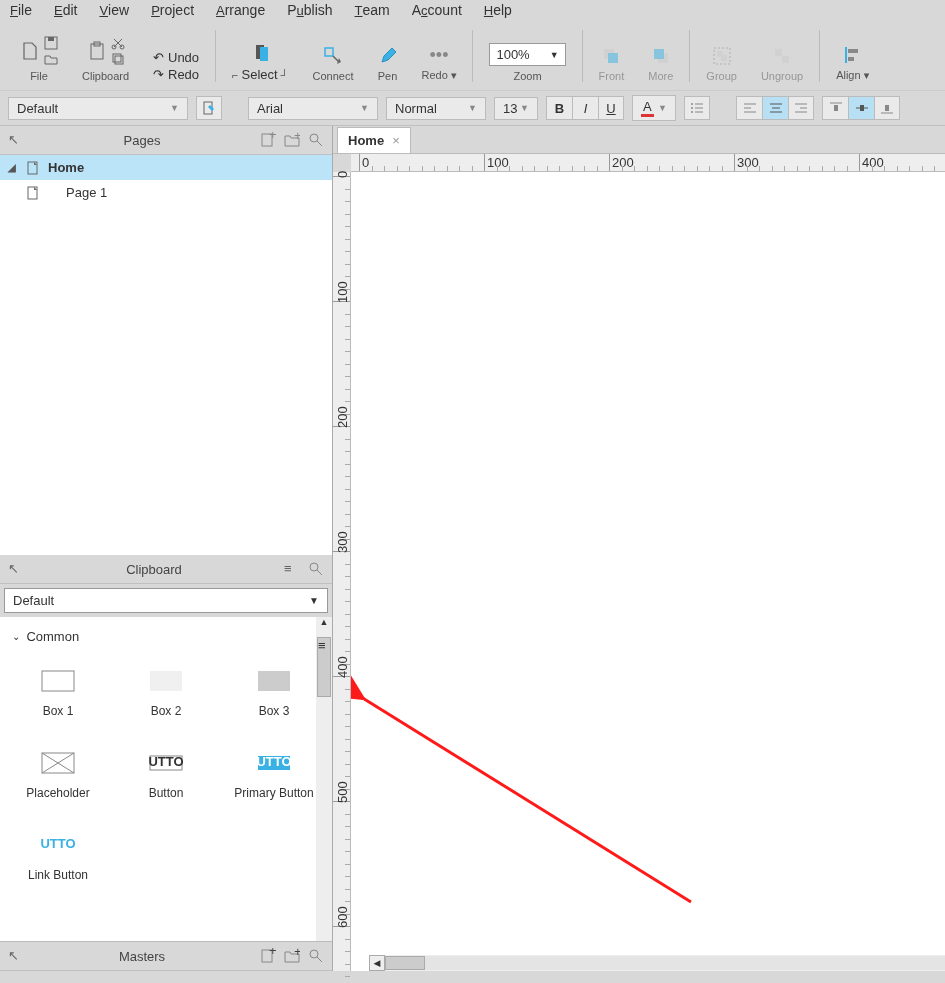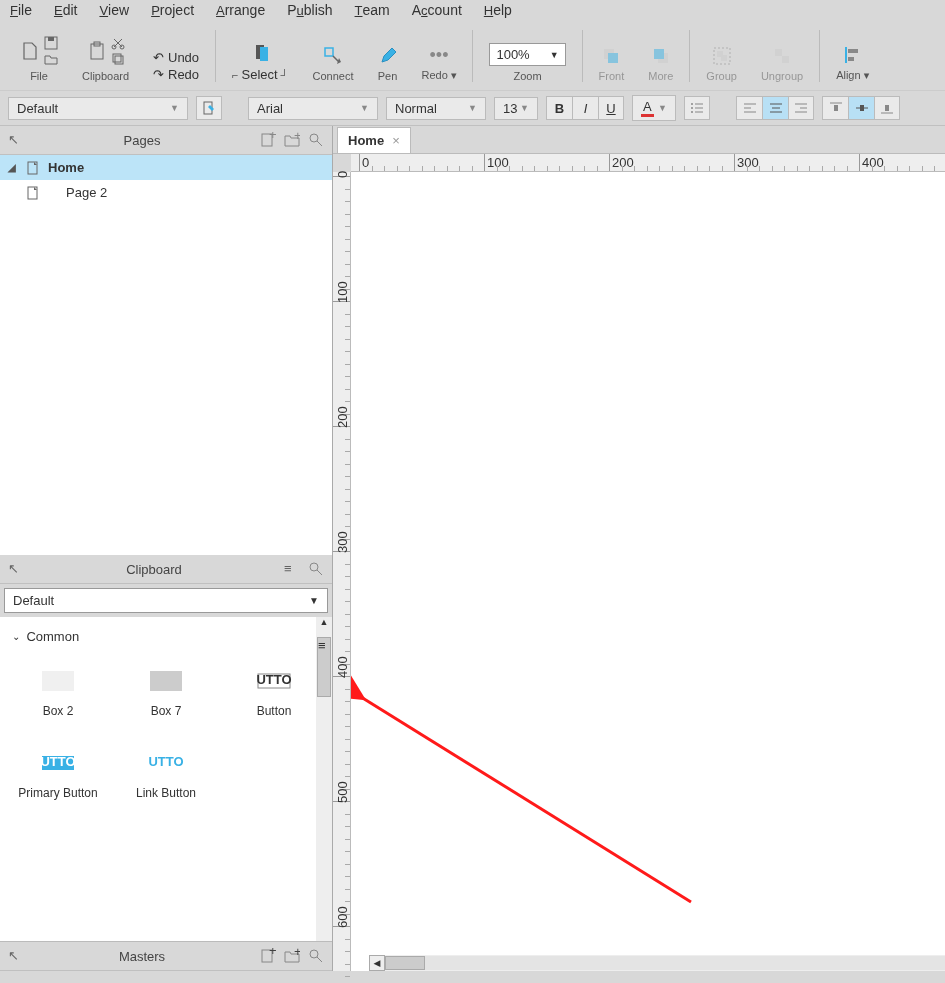--- a/index.html
+++ b/index.html
@@ -391,21 +391,21 @@
               <path d="M8 1l3 3H8z" fill="#666"></path>
             </svg></span>
   <span style="">Home</span>
         </div>
         <div class="prow">
           <span class="tog"></span>
   <span class="pico"><svg viewBox="0 0 14 14">
               <rect x="2" y="1" width="9" height="12" fill="none" stroke="#666"></rect>
               <path d="M8 1l3 3H8z" fill="#666"></path>
             </svg></span>
-  <span style="margin-left:18px;">Page 2</span>
+  <span style="margin-left:18px;">Page 1</span>
         </div>
       </div>
 
     <div class="panel-head">
       <span class="hicon">↖</span>
       <span class="title">Clipboard</span>
       <div class="hicons">
         <span class="hicon">≡</span>
         <span class="hicon"><svg viewBox="0 0 16 16">
               <circle cx="6" cy="6" r="4" fill="none" stroke="#666"></circle>
@@ -419,32 +419,50 @@
       </div>
     <div class="lib-body">
       <div class="lib-cat">
           <span style="font-size:10px;">⌄</span>
           <span>Common</span>
         </div>
       <div class="lib-grid" id="lib-grid">
           <div class="widget">
             <div class="wico">
               <svg width="36" height="28" viewBox="0 0 36 28">
+                <rect x="2" y="4" width="32" height="20" fill="#fff" stroke="#888"></rect>
+              </svg>
+            </div>
+            <div class="wlbl">Box 1</div>
+          </div>
+          <div class="widget">
+            <div class="wico">
+              <svg width="36" height="28" viewBox="0 0 36 28">
                 <rect x="2" y="4" width="32" height="20" fill="#f0f0f0"></rect>
               </svg>
             </div>
             <div class="wlbl">Box 2</div>
           </div>
           <div class="widget">
             <div class="wico">
               <svg width="36" height="28" viewBox="0 0 36 28">
                 <rect x="2" y="4" width="32" height="20" fill="#ccc"></rect>
               </svg>
             </div>
-            <div class="wlbl">Box 7</div>
+            <div class="wlbl">Box 3</div>
+          </div>
+          <div class="widget">
+            <div class="wico">
+              <svg width="36" height="28" viewBox="0 0 36 28">
+                <rect x="2" y="4" width="32" height="20" fill="none" stroke="#888"></rect>
+                <line x1="2" y1="4" x2="34" y2="24" stroke="#888"></line>
+                <line x1="34" y1="4" x2="2" y2="24" stroke="#888"></line>
+              </svg>
+            </div>
+            <div class="wlbl">Placeholder</div>
           </div>
           <div class="widget">
             <div class="wico">
               <svg width="36" height="28" viewBox="0 0 36 28">
                 <rect x="2" y="7" width="32" height="14" fill="#fff" stroke="#888"></rect>
                 <text x="18" y="17" font-size="7" text-anchor="middle" fill="#333" font-weight="bold">BUTTON</text>
               </svg>
             </div>
             <div class="wlbl">Button</div>
           </div>

